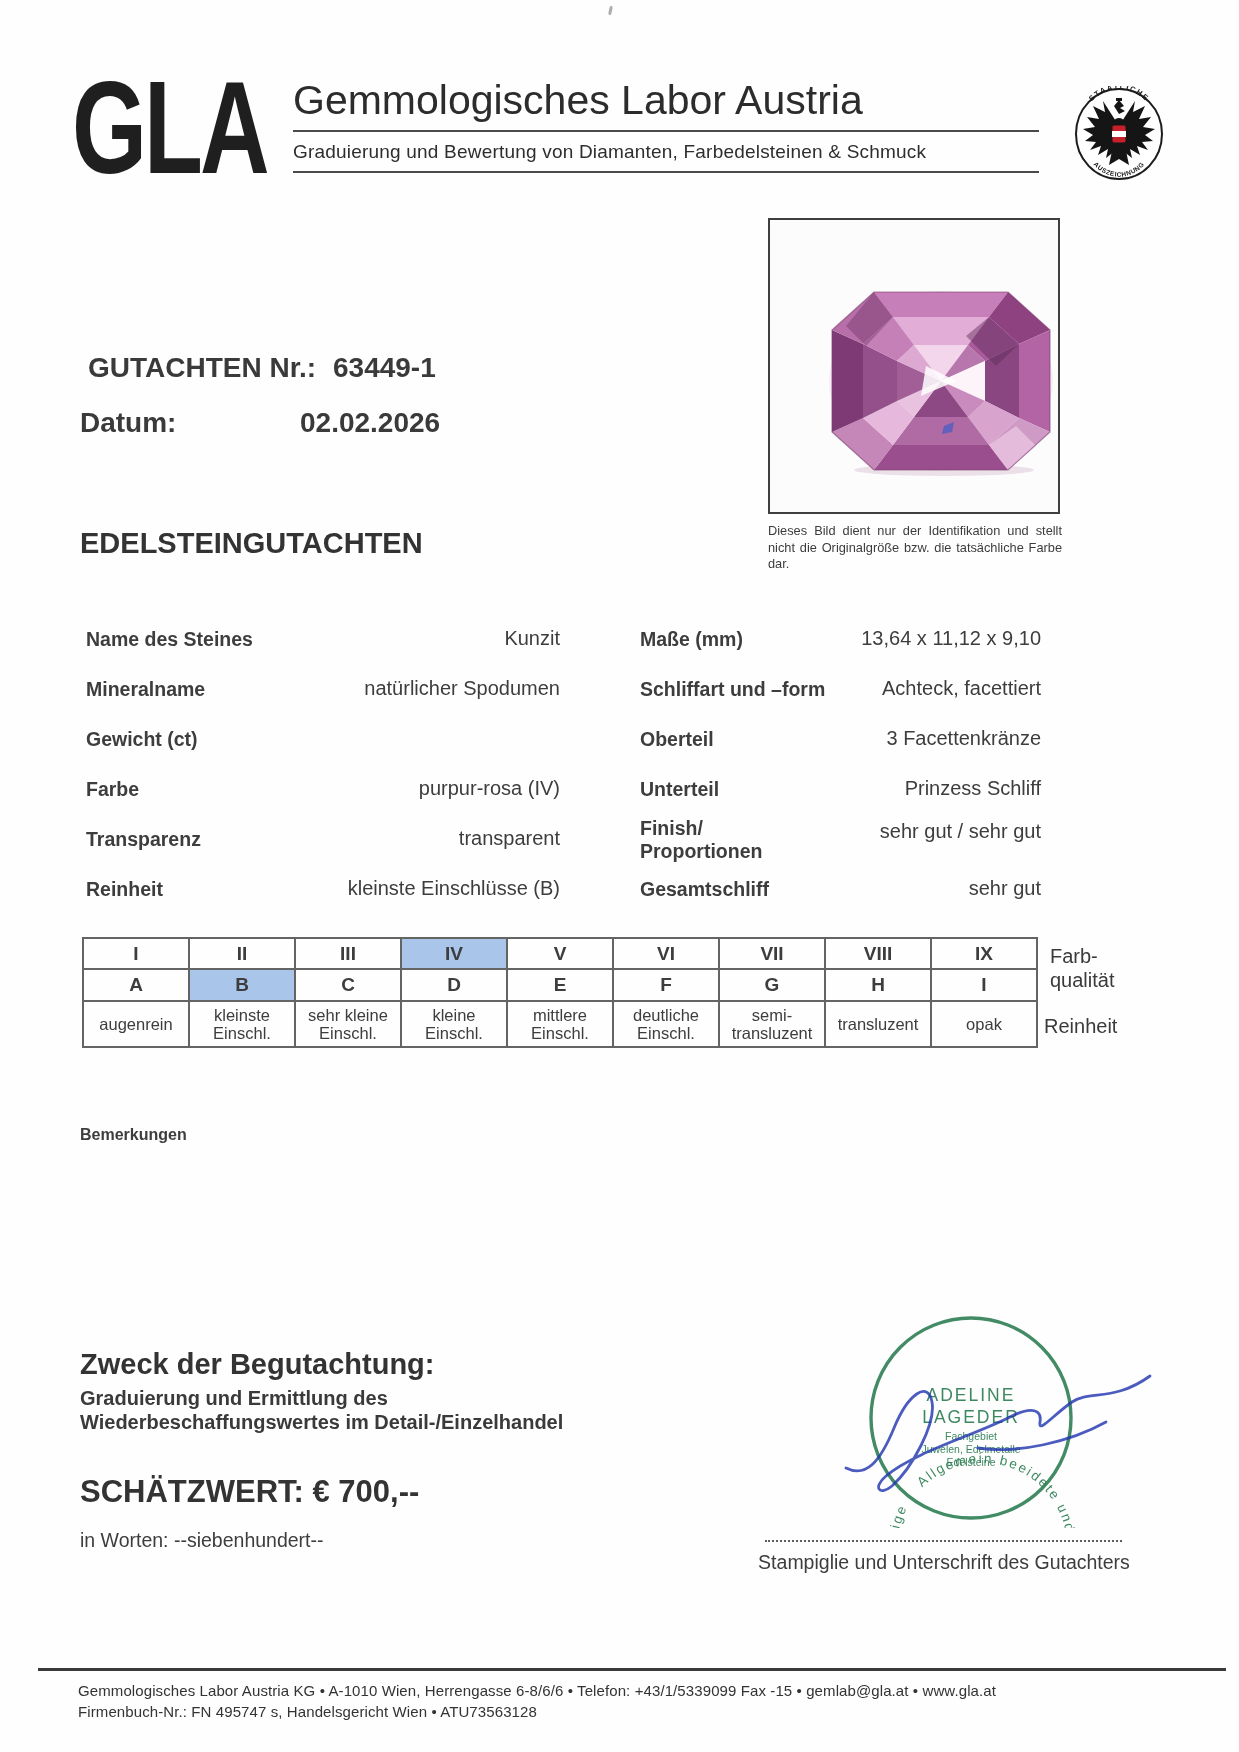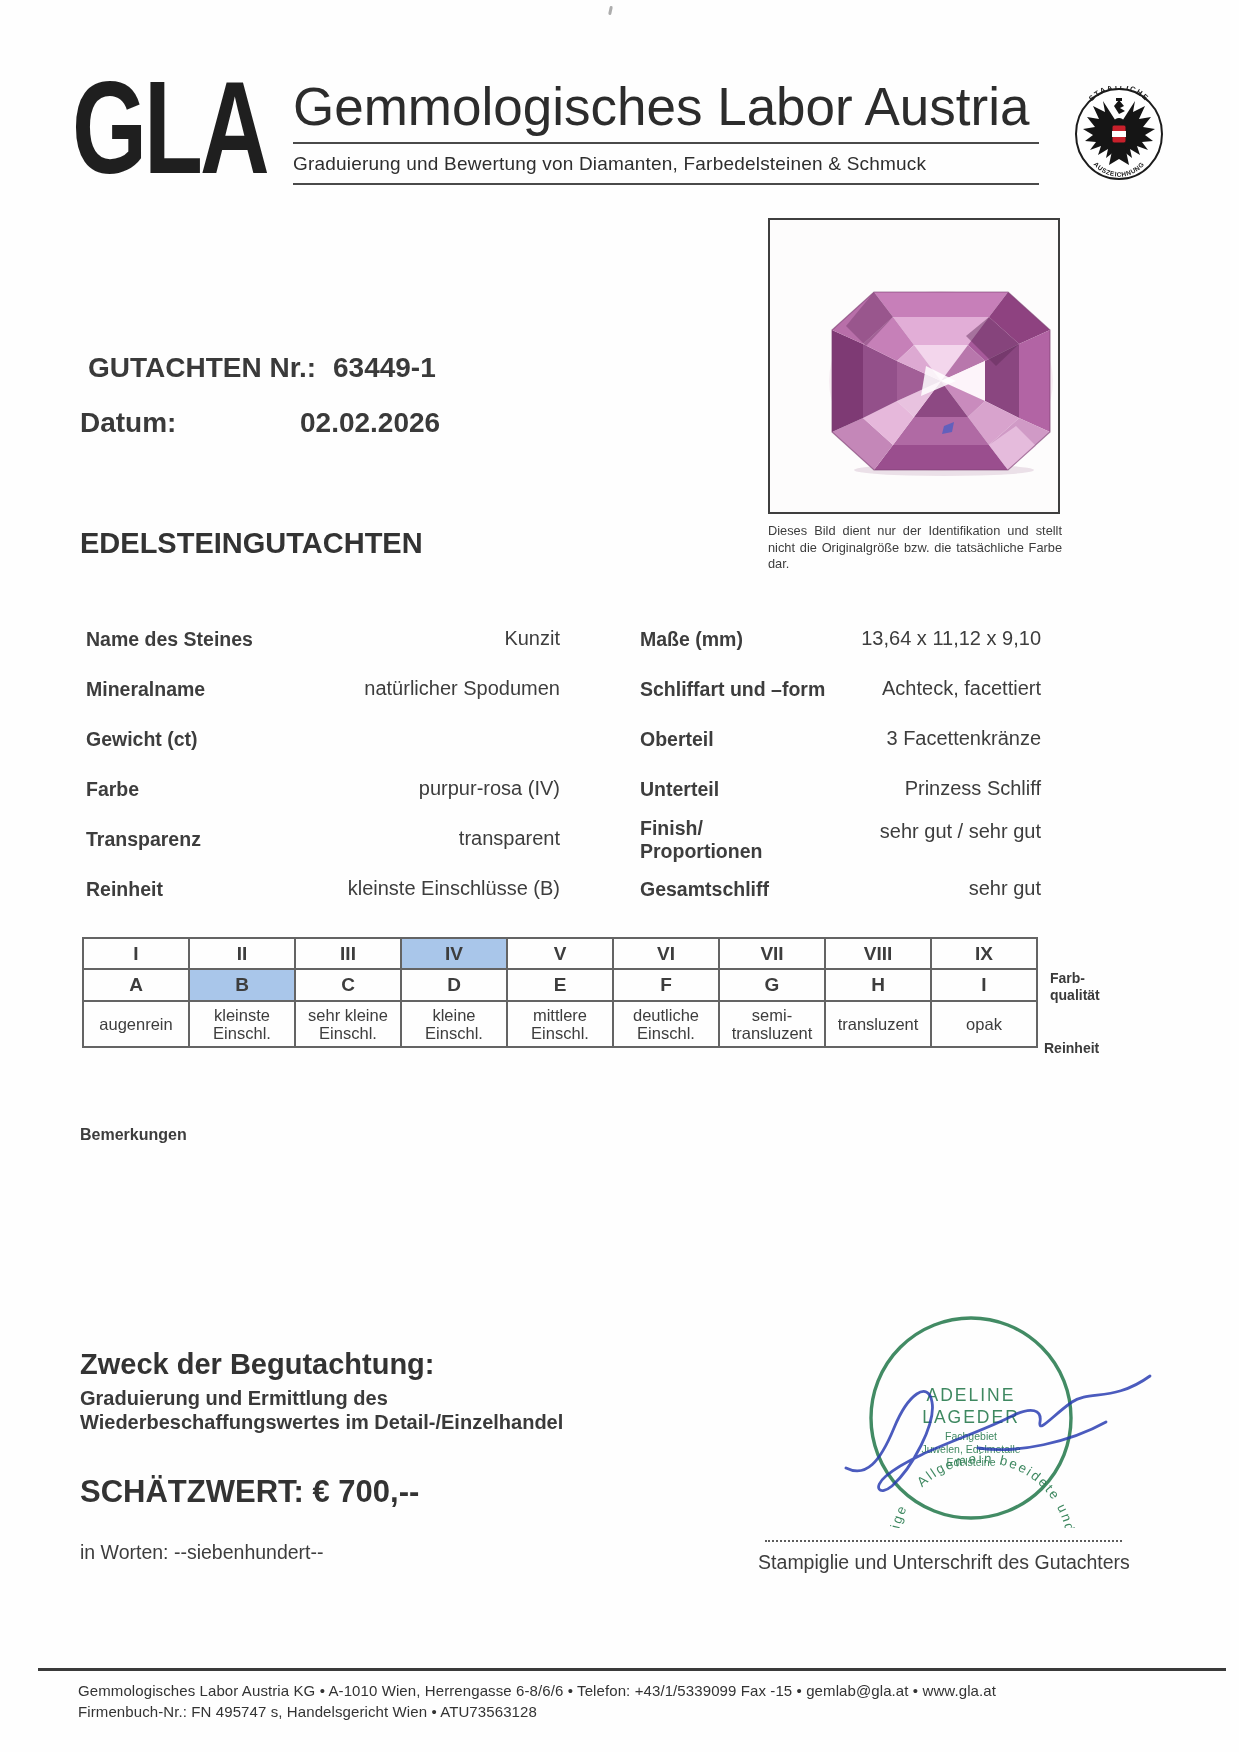--- a/index.html
+++ b/index.html
@@ -9,21 +9,21 @@
     font-family:"Liberation Sans",sans-serif;color:#3d3d3d;
   }
   .abs{position:absolute;}
 
   
   #gla-logo{
     left:72px;top:62px;font-size:132px;font-weight:bold;color:#1f1f1f;
     letter-spacing:-4px;transform:scaleX(.73);transform-origin:left top;line-height:1;
   }
   #title-block{left:293px;top:80px;width:746px;}
-  #lab-title{font-size:53px;font-weight:400;color:#2c2c2c;letter-spacing:0px;line-height:1;}
+  #lab-title{font-size:41px;font-weight:400;color:#2c2c2c;letter-spacing:0px;line-height:1;}
   .title-rule{border:0;border-top:2.5px solid #4a4a4a;margin:9px 0 0 0;}
   #lab-subtitle{font-size:19px;color:#2e2e2e;margin-top:9px;letter-spacing:.2px;}
   .title-rule2{border:0;border-top:2.5px solid #4a4a4a;margin-top:8px;}
   #emblem{left:1072px;top:86px;}
   #scan-artifact-top{left:609px;top:6px;width:3px;height:9px;background:#8a8a8a;transform:rotate(12deg);border-radius:2px;opacity:.7;}
 
   
   .meta-lbl{font-size:28px;font-weight:bold;color:#3a3a3a;}
   .meta-val{font-size:28px;font-weight:bold;color:#3a3a3a;}
   #cert-no-label{left:80px;top:352px;margin-left:8px;}
@@ -45,32 +45,32 @@
   .rv{left:640px;width:401px;text-align:right;}
 
   
   #grading-table{left:82px;top:937px;width:956px;border-collapse:collapse;table-layout:fixed;}
   #grading-table td{border:2px solid #646464;text-align:center;padding:0;color:#3d3d3d;}
   tr.r-num td{height:29px;font-size:19px;font-weight:bold;}
   tr.r-qual td{height:34px;font-size:19px;}
   tr.r-let td{height:30px;font-size:19px;font-weight:bold;}
   tr.r-desc td{height:44px;font-size:16.5px;line-height:1.12;}
   td.hl{background:#a9c6ea;}
-  .side-lbl{font-size:14px;font-weight:bold;color:#3a3a3a;line-height:1.22;margin-top:26px;}
+  .side-lbl{font-size:20px;font-weight:normal;color:#3a3a3a;line-height:1.22;}
   #side-farb{left:1050px;top:944px;}
   #side-rein{left:1044px;top:1014px;}
 
   
   #remarks-label{left:80px;top:1126px;font-size:16px;font-weight:bold;}
   #purpose-title{left:80px;top:1348px;font-size:29px;font-weight:bold;color:#333;}
   .purpose-line{left:80px;font-size:20px;font-weight:bold;color:#3a3a3a;}
   #purpose-line1{top:1387px;}
   #purpose-line2{top:1411px;}
   #valuation{left:80px;top:1474px;font-size:31px;font-weight:bold;color:#333;}
-  #valuation-words{left:80px;top:1529px;font-size:19.5px;color:#3d3d3d;margin-top:12px;}
+  #valuation-words{left:80px;top:1529px;font-size:19.5px;color:#3d3d3d;}
 
   
   #stamp{left:861px;top:1308px;}
   #signature{left:828px;top:1350px;}
   #signature-line{left:765px;top:1540px;width:357px;border-bottom:2.5px dotted #5d5d5d;height:0;}
   #signature-caption{left:746px;top:1551px;width:396px;text-align:center;font-size:19.5px;color:#3d3d3d;}
 
   
   #footer-rule{left:38px;top:1668px;width:1188px;border-top:3px solid #3a3a3a;height:0;}
   .footer-line{left:78px;font-size:15px;color:#333;letter-spacing:.1px;}

